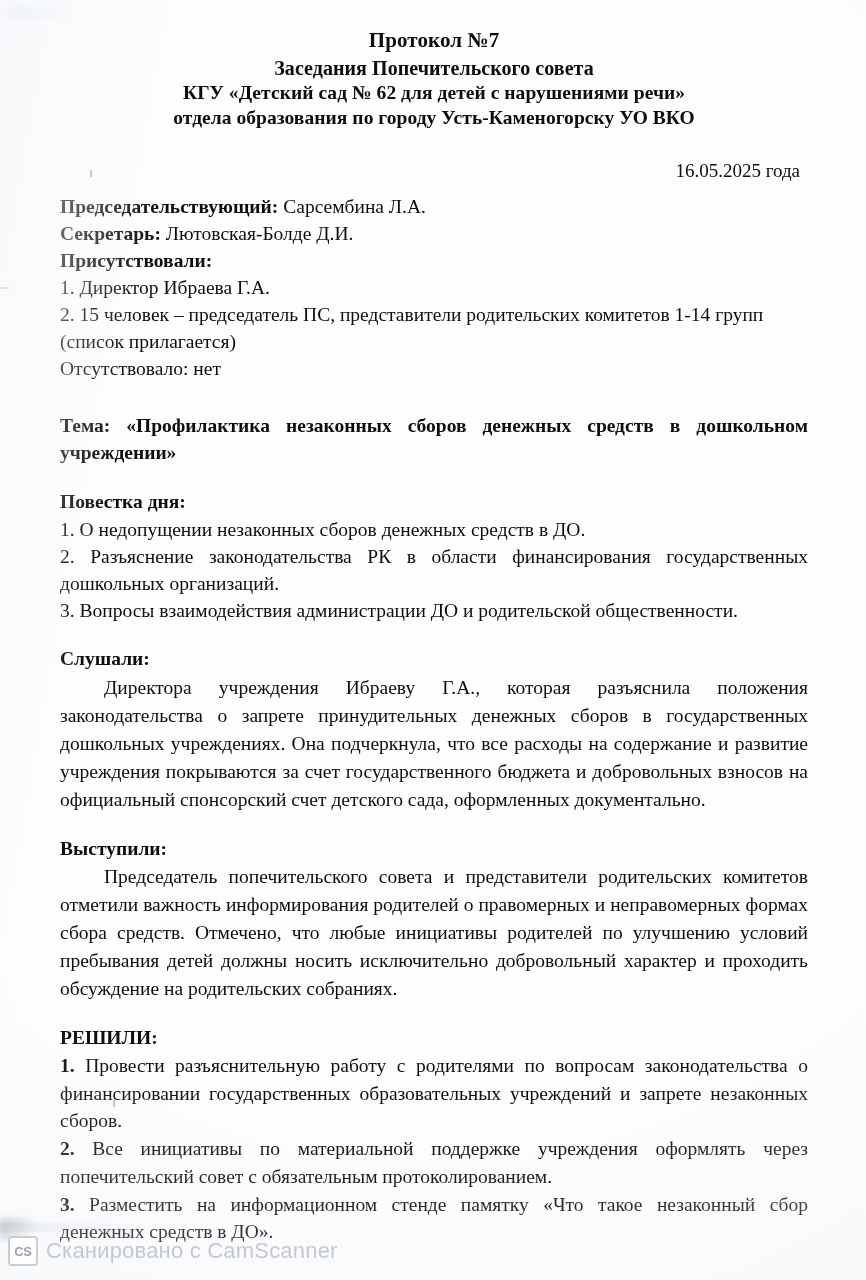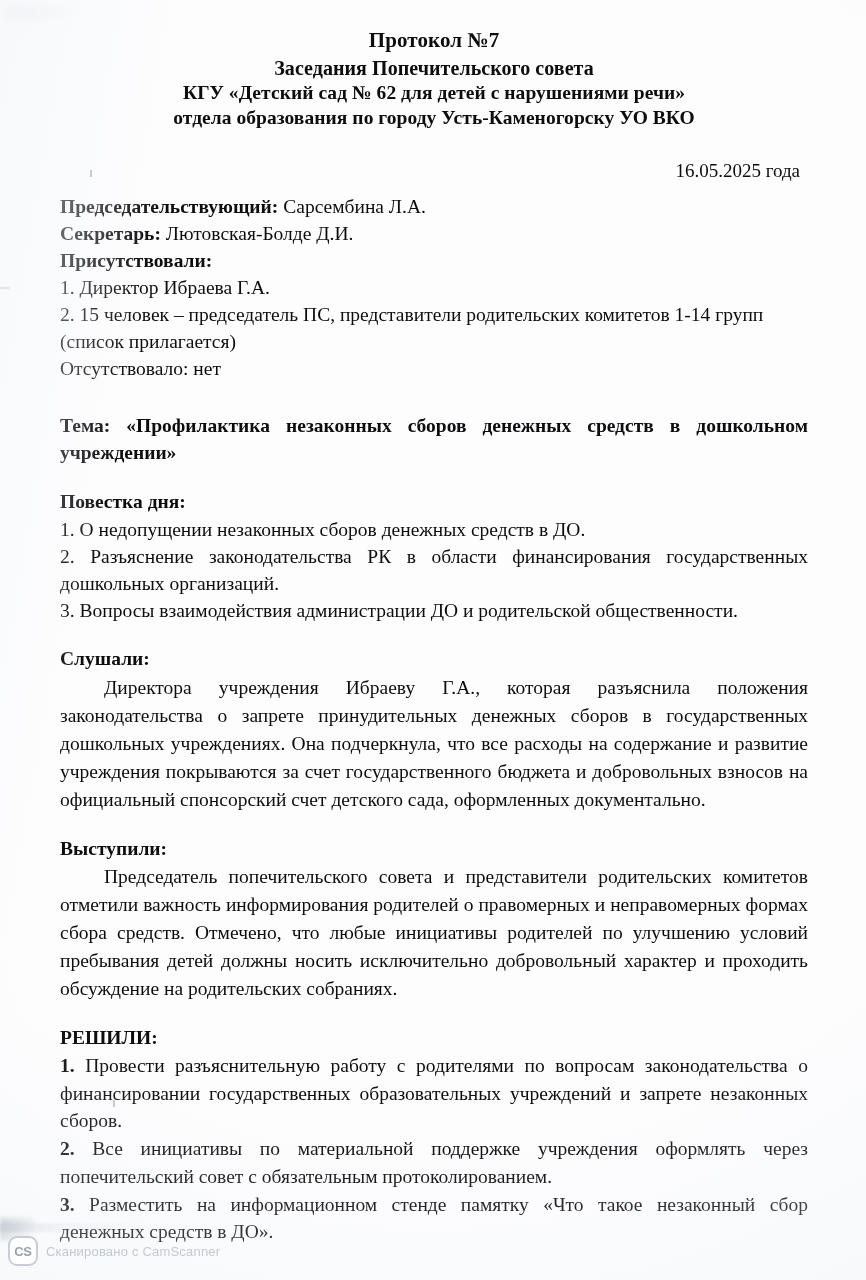--- a/index.html
+++ b/index.html
@@ -137,34 +137,34 @@
     display: flex;
     align-items: center;
     gap: 8px;
     z-index: 4;
     user-select: none;
   }
   .cs-logo {
     width: 26px;
     height: 26px;
     border: 2px solid #c9ced4;
-    border-radius: 9px;
+    border-radius: 4px;
     display: flex;
     align-items: center;
     justify-content: center;
     font-family: "Liberation Sans", sans-serif;
     font-weight: bold;
     font-size: 13px;
     color: #9ba1a9;
     letter-spacing: -0.4px;
     background: #ffffff;
   }
   .cs-text {
     font-family: "Liberation Sans", sans-serif;
-    font-size: 13px;
+    font-size: 22px;
     color: #c4c9d0;
     letter-spacing: 0.2px;
     text-align: right;
   }
   .smudge {
     position: absolute;
     left: 0;
     bottom: 48px;
     width: 270px;
     height: 9px;

